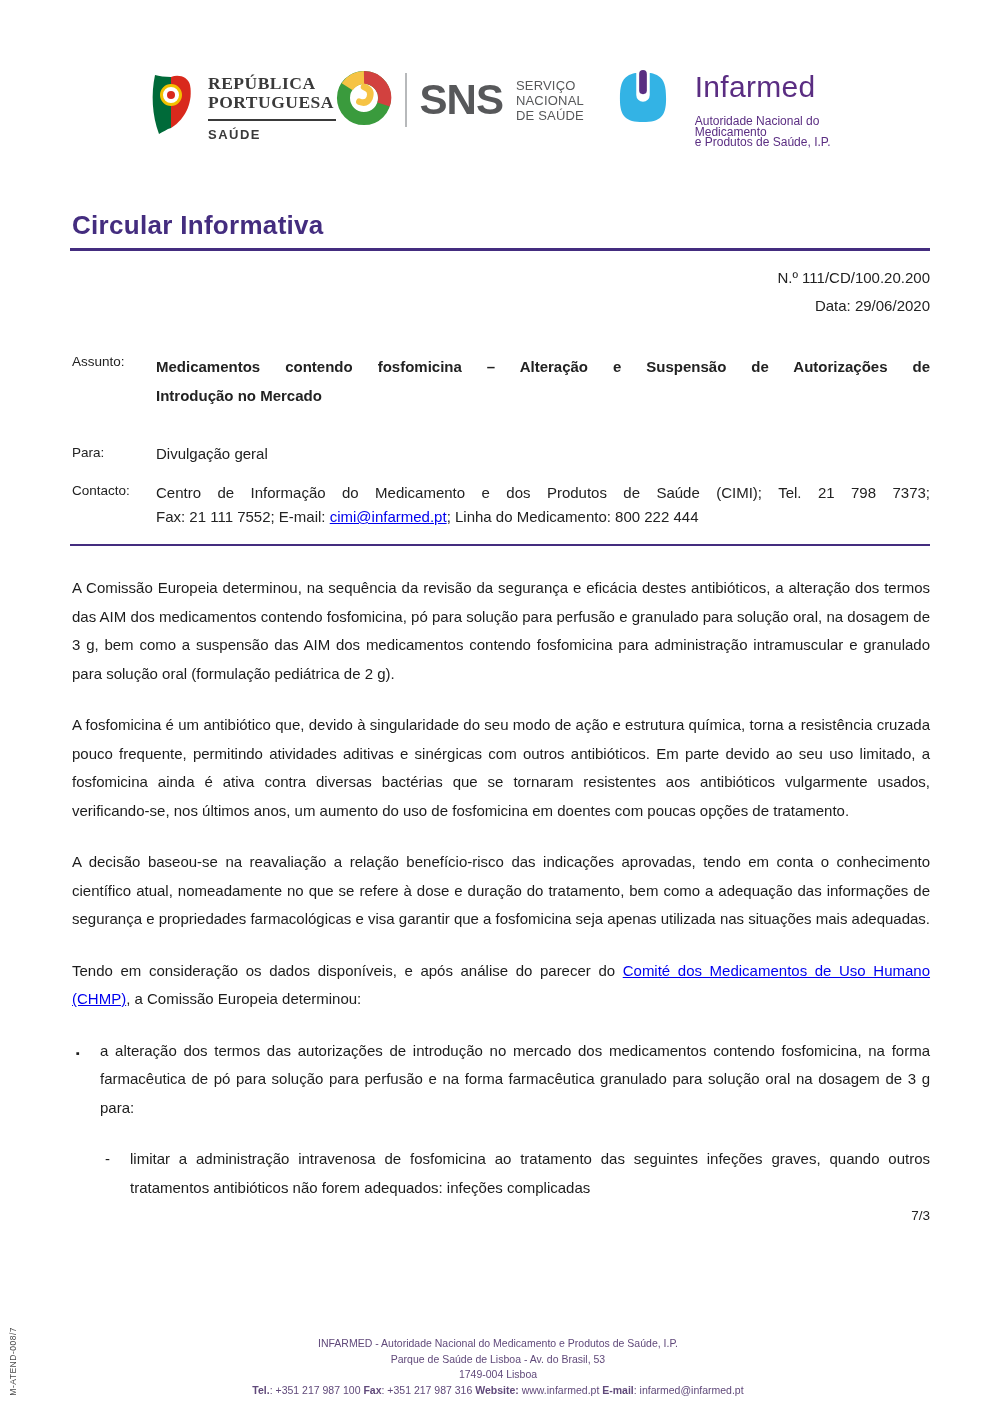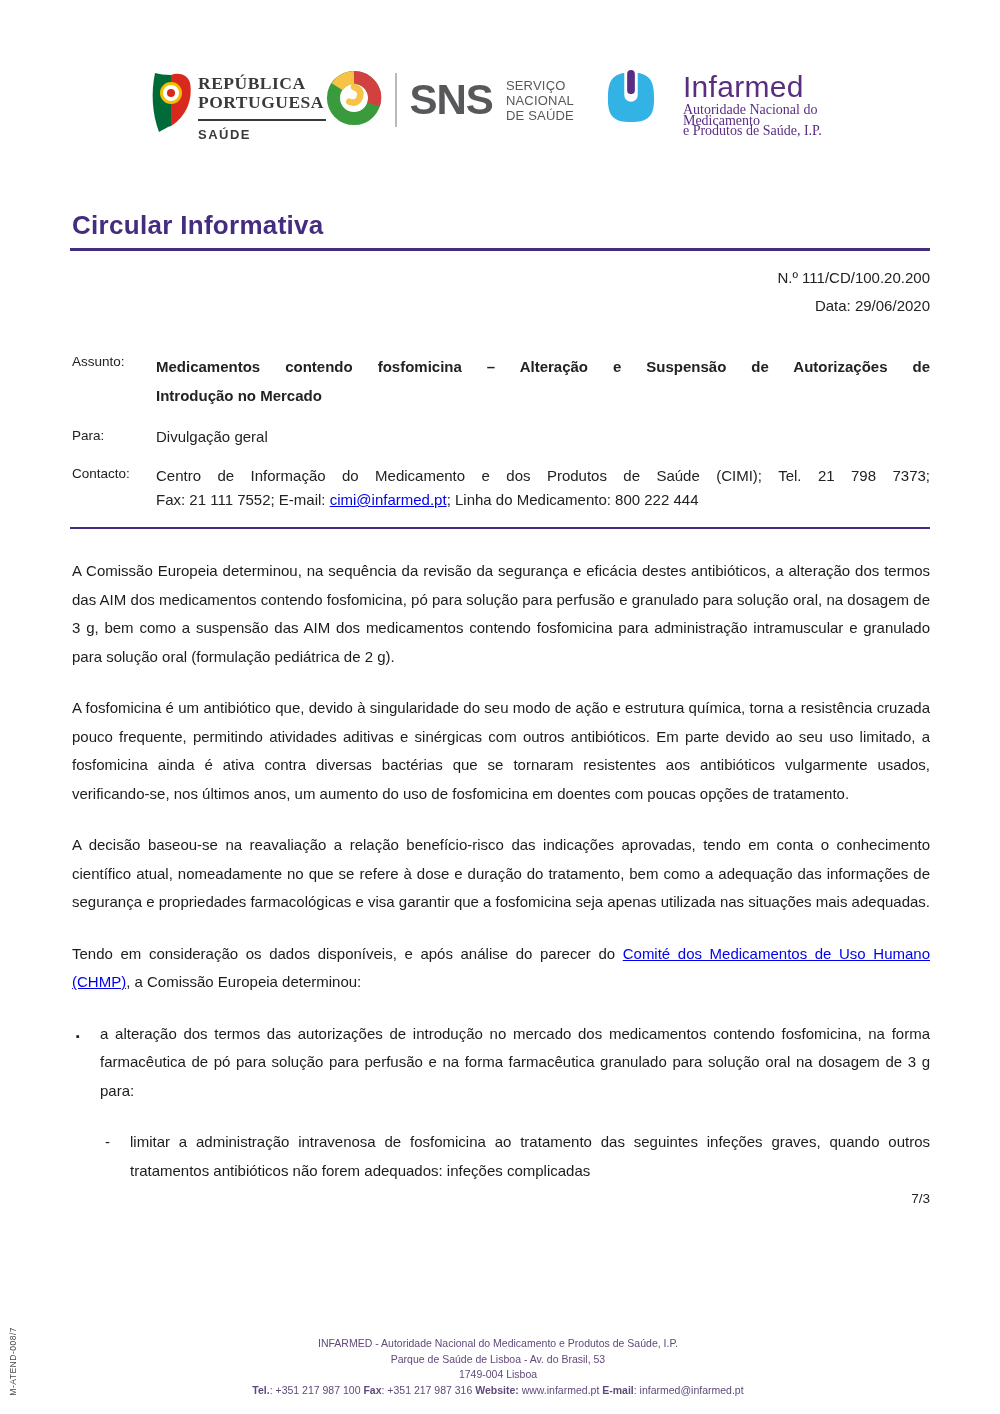--- a/index.html
+++ b/index.html
@@ -15,21 +15,21 @@
   }
 
   
   .logos {
     display: flex;
     justify-content: space-between;
     align-items: flex-start;
     margin: 70px 132px 0 148px;
     height: 84px;
   }
-  .gov-logo { display: flex; gap: 4px; align-items: flex-start; }
+  .gov-logo { display: flex; gap: 14px; align-items: flex-end; }
   .gov-text { padding-top: 4px; }
   .gov-name {
     font-family: "Liberation Serif", serif;
     font-weight: bold;
     font-size: 17.5px;
     line-height: 19px;
     color: #3a3a3a;
     letter-spacing: 0.5px;
   }
   .gov-rule { height: 2px; background: #3a3a3a; margin: 7px 0 6px 0; width: 128px; }
@@ -39,40 +39,40 @@
   .sns-divider { width: 2px; height: 54px; background: #b7b9bb; }
   .sns-acronym {
     font-size: 42px; font-weight: bold; color: #57585a;
     letter-spacing: -1px; line-height: 42px;
   }
   .sns-text { font-size: 13px; color: #57585a; line-height: 15px; letter-spacing: 0.2px; }
 
   .infarmed-logo { display: flex; gap: 27px; align-items: flex-start; }
   .infarmed-col { padding-top: 2px; }
   .infarmed-name { font-size: 30px; color: #5a2d82; font-weight: 500; line-height: 30px; letter-spacing: 0.3px; }
-  .infarmed-sub { font-size: 14px; color: #5a2d82; line-height: 10.5px; margin-top: 3px; font-family: Liberation Serif, serif; }
+  .infarmed-sub { font-size: 12px; color: #5a2d82; line-height: 10.5px; margin-top: 14px; }
 
   
   .doc-title {
     margin: 56px 70px 0 72px;
     font-size: 26px;
     font-weight: bold;
     color: #442d7f;
     letter-spacing: 0.3px;
   }
   .title-rule { margin: 7px 70px 0 70px; height: 3px; background: #442d7f; }
 
   .ref-block { margin: 13px 70px 0 0; text-align: right; font-size: 15px; color: #222; line-height: 28px; }
 
   
   .meta { margin: 32px 70px 0 72px; color: #222; }
   .meta-row { display: flex; }
   .meta-label { width: 84px; flex-shrink: 0; font-size: 13.5px; color: #222; padding-top: 2px; }
   .meta-value { flex: 1; font-size: 15px; }
-  .assunto-row { margin-bottom: 16px; }
+  .assunto-row { margin-bottom: 33px; }
   .assunto-value { font-weight: bold; line-height: 29px; }
   .jline { text-align: justify; text-align-last: justify; }
   .para-row { margin-bottom: 17px; }
   .para-value { line-height: 21px; }
   .contacto-value { line-height: 24px; }
 
   .section-rule { margin: 15px 70px 0 70px; height: 2px; background: #442d7f; }
 
   
   .body-text { margin: 28px 70px 0 72px; font-size: 15px; color: #1c1c1c; }

